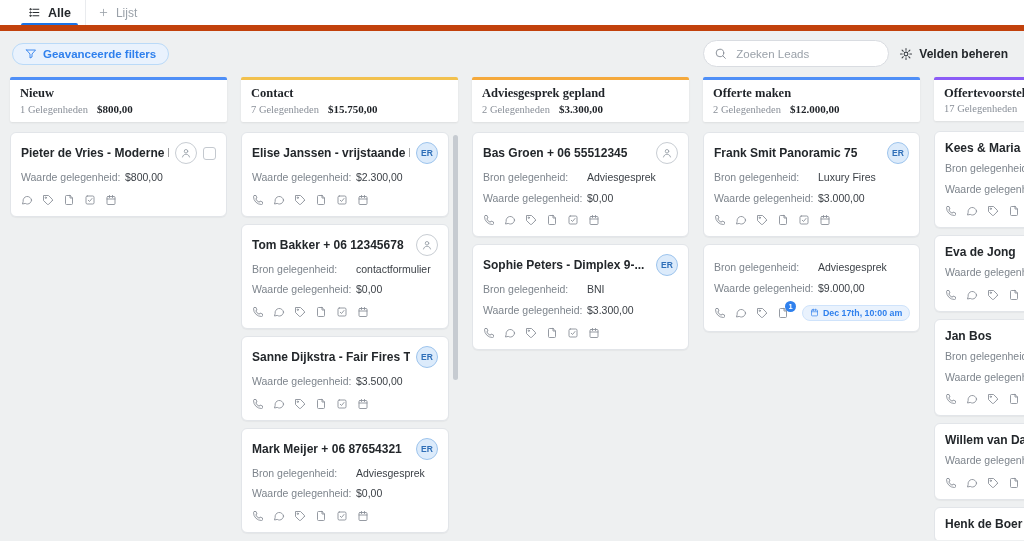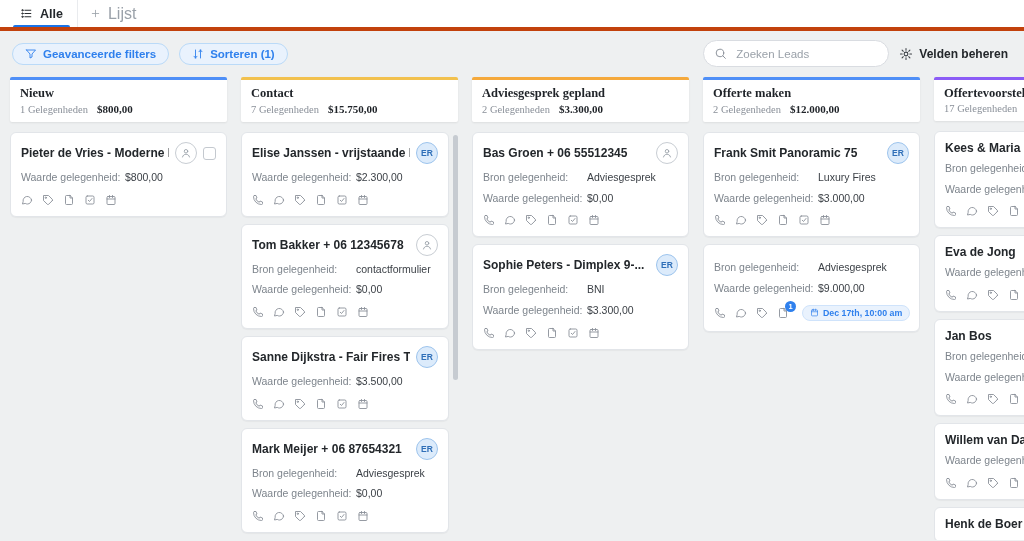--- a/index.html
+++ b/index.html
@@ -8,25 +8,25 @@
     width:1024px; height:541px; overflow:hidden;
     background:#eef0f1;
     font-family:"Liberation Sans", sans-serif;
     color:#23272b;
   }
   svg { fill:none; stroke-width:1.8; stroke-linecap:round; stroke-linejoin:round; }
   .icn { display:inline-flex; align-items:center; justify-content:center; }
   .icn svg { width:12px; height:12px; }
 
   
-  .topbar { background:#fff; border-bottom:4px solid #c2410c; height:31px; display:flex; align-items:stretch; padding-left:8px; }
+  .topbar { background:#fff; border-bottom:6px solid #c2410c; height:31px; display:flex; align-items:stretch; padding-left:16px; }
   .tab { display:flex; align-items:center; gap:7px; padding:0 12px; font-size:12.5px; font-weight:700; color:#23272b; position:relative; cursor:pointer; }
   .tab .icn svg { width:13px; height:13px; stroke:#23272b; }
   .tab.active::after { content:""; position:absolute; left:5px; right:5px; bottom:0; height:2.5px; background:#1a73e8; border-radius:2px 2px 0 0; }
-  .tab.add { color:#9aa1a9; font-weight:400; font-size:16px; border-left:1px solid #e9ebee; margin-left:2px; }
+  .tab.add { color:#9aa1a9; font-weight:400; font-size:12px; border-left:1px solid #e9ebee; margin-left:2px; }
   .tab.add .icn svg { stroke:#9aa1a9; width:11px; height:11px; }
 
   
   .toolbar { display:flex; align-items:center; gap:10px; padding:9px 16px 8px 12px; }
   .pill { display:inline-flex; align-items:center; gap:6px; background:#e9f2fd; border:1px solid #badaf8; color:#2f80ed; border-radius:14px; padding:4px 12px; font-size:11.5px; font-weight:600; font-family:inherit; cursor:pointer;justify-content:center; }
   .pill .icn svg { stroke:#2f80ed; }
   .search-box { margin-left:auto; display:flex; align-items:center; gap:7px; background:#fff; border:1px solid #d9dce1; border-radius:15px; padding:0 10px; height:27px; width:186px; }
   .search-box .icn svg { width:13px; height:13px; stroke:#8a9099; }
   .search-box input { border:0; outline:0; background:transparent; font-size:11.5px; color:#23272b; width:100%; font-family:inherit; }
   .search-box input::placeholder { color:#9aa1a9; }
@@ -96,28 +96,20 @@
 
 <div class="toolbar">
   <button class="pill">
     <span class="icn">
         <svg viewBox="0 0 24 24">
           <path d="M3 4h18l-7 8v6l-4 2v-8L3 4z"></path>
         </svg>
       </span>
     <span>Geavanceerde filters</span>
   </button>
-  <button class="pill">
-    <span class="icn">
-        <svg viewBox="0 0 24 24">
-          <path d="M7 4v16M7 20l-3-3.5M7 20l3-3.5M17 20V4M17 4l-3 3.5M17 4l3 3.5"></path>
-        </svg>
-      </span>
-    <span>Sorteren (1)</span>
-  </button>
   <div class="search-box">
     <span class="icn">
         <svg viewBox="0 0 24 24">
           <circle cx="11" cy="11" r="7"></circle>
           <line x1="16.5" y1="16.5" x2="21" y2="21"></line>
         </svg>
       </span>
     <input type="text" placeholder="Zoeken Leads" style="">
   </div>
   <div class="manage">

